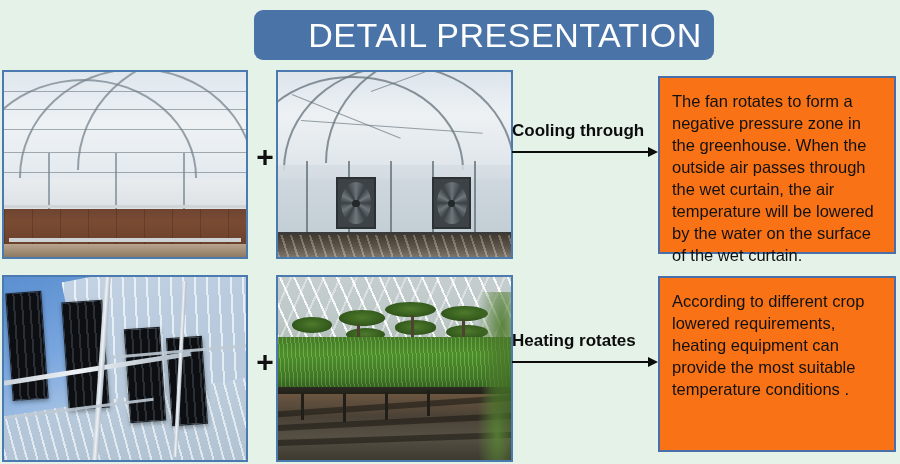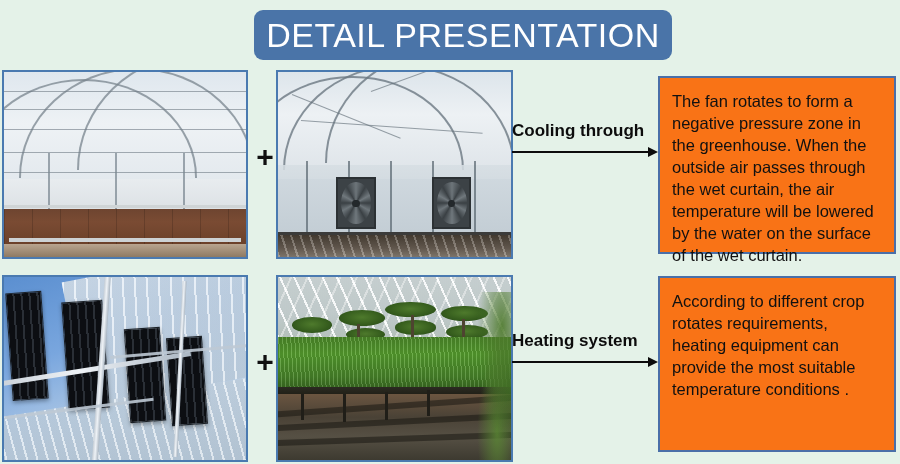--- a/index.html
+++ b/index.html
@@ -26,20 +26,21 @@
     position: absolute;
     left: 254px;
     top: 10px;
     width: 418px;
     height: 50px;
     background: #4a74a8;
     border-radius: 9px;
     display: flex;
     align-items: center;
     justify-content: center;
+    padding-left: 42px;
   }
   #title-text {
     color: #ffffff;
     font-size: 34px;
     font-weight: 400;
     letter-spacing: 0.5px;
     font-family: "Liberation Sans", sans-serif;
     white-space: nowrap;
   }
 
@@ -520,24 +521,24 @@
       </div>
       <div class="crop-bench-leg" style="left:10%; top:64%; height:14%;"></div>
       <div class="crop-bench-leg" style="left:28%; top:64%; height:15%;"></div>
       <div class="crop-bench-leg" style="left:46%; top:63%; height:15%;"></div>
       <div class="crop-bench-leg" style="left:64%; top:62%; height:14%;"></div>
       <div class="crop-side-plant"></div>
     </div>
   </div>
 
   <div class="connector" id="connector-heating">
-    <div class="connector-label">Heating system</div>
+    <div class="connector-label">Heating rotates</div>
     <div class="connector-arrow">
       <div class="shaft"></div>
       <div class="head"></div>
     </div>
   </div>
 
   <div class="text-panel" id="panel-heating">
-    <div class="panel-text">According to different crop rotates requirements, heating equipment can provide the most suitable temperature conditions .</div>
+    <div class="panel-text">According to different crop lowered requirements, heating equipment can provide the most suitable temperature conditions .</div>
   </div>
 
 </div>
 
 </body></html>

